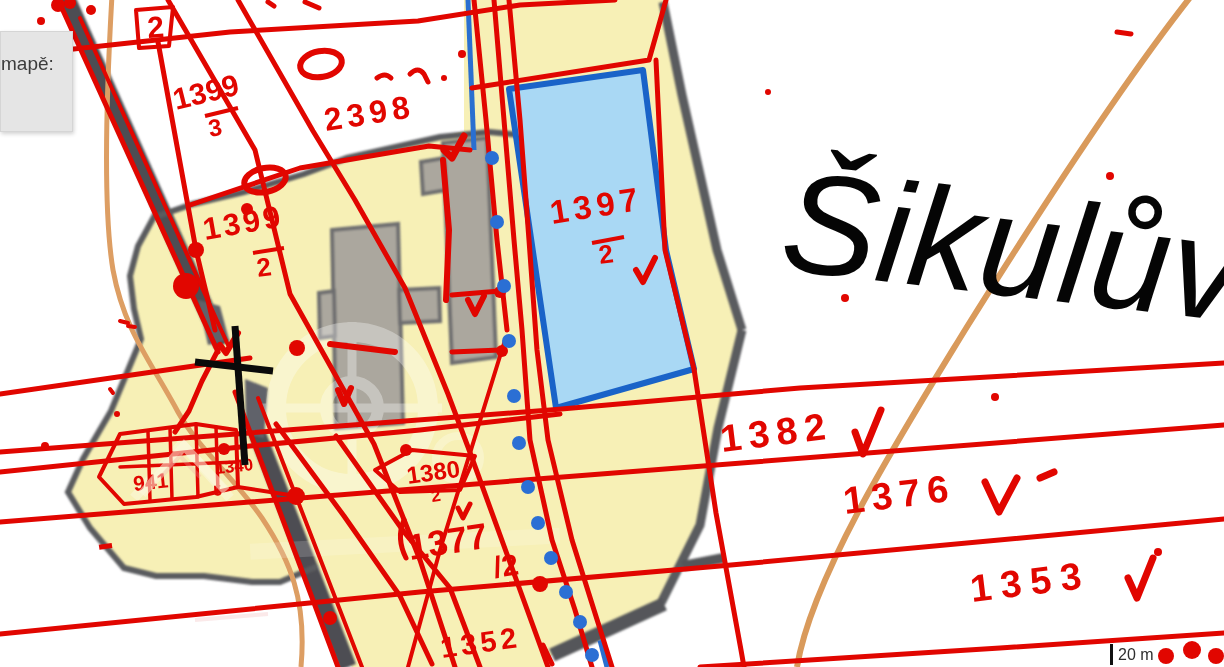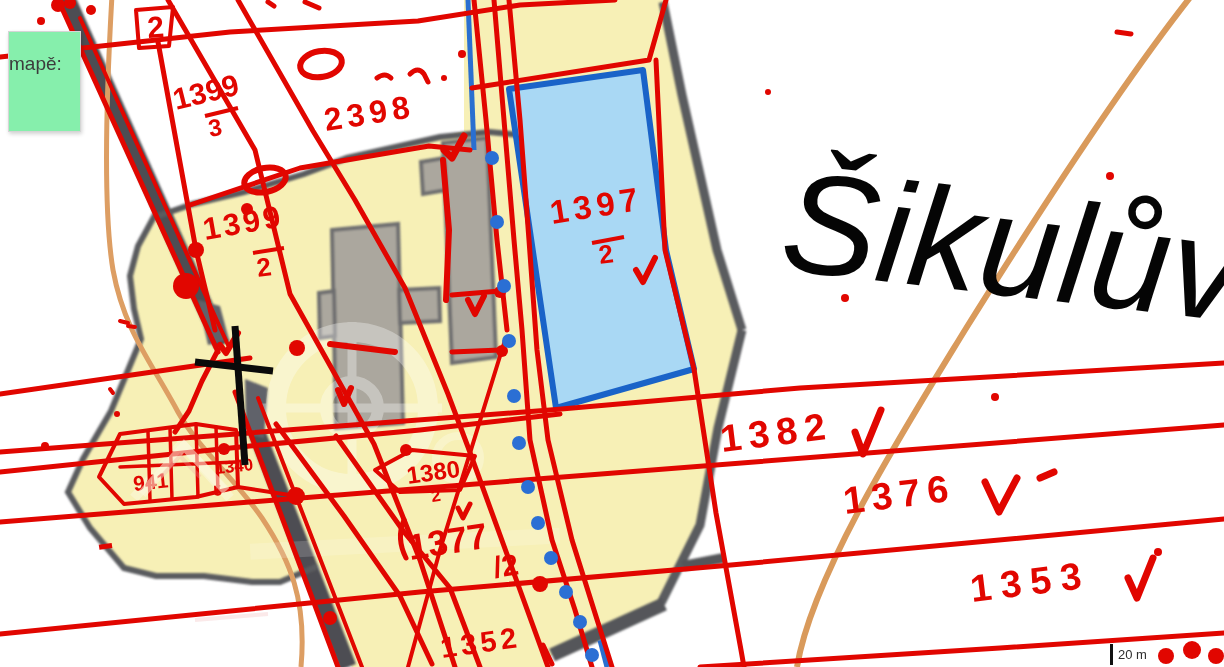--- a/index.html
+++ b/index.html
@@ -1,21 +1,21 @@
 <!DOCTYPE html>
 <html><head>
 <meta charset="utf-8">
 <style>
 html,body{margin:0;padding:0;width:1224px;height:667px;overflow:hidden;background:#fff;
 font-family:"Liberation Sans", sans-serif;}
 #map{position:absolute;left:0;top:0;}
-#popup{position:absolute;left:8px;top:31px;width:71px;height:99px;background:#86efac;
+#popup{position:absolute;left:0;top:31px;width:71px;height:99px;background:#e5e5e5;
 border:1px solid #d5d5d5;box-shadow:1px 2px 4px rgba(0,0,0,.18);z-index:10;}
 #popup span{position:absolute;left:0px;top:21px;font-size:19px;color:#3c3c3c;}
-#scalebar{position:absolute;left:1110px;top:644px;z-index:9;color:#2e2e2e;font-size:13px;}
+#scalebar{position:absolute;left:1110px;top:644px;z-index:9;color:#2e2e2e;font-size:16px;}
 #scalebar b{display:inline-block;width:3px;height:21px;background:#111;vertical-align:middle;margin-right:5px;}
 #scalebar span{font-weight:normal;vertical-align:middle;}
 </style>
 </head>
 <body>
 <svg id="map" width="1224" height="667" viewBox="0 0 1224 667" xmlns="http://www.w3.org/2000/svg">
 <defs>
       <filter id="soft" x="-10%" y="-10%" width="120%" height="120%">
         <feGaussianBlur stdDeviation="1.0"></feGaussianBlur>
       </filter>

